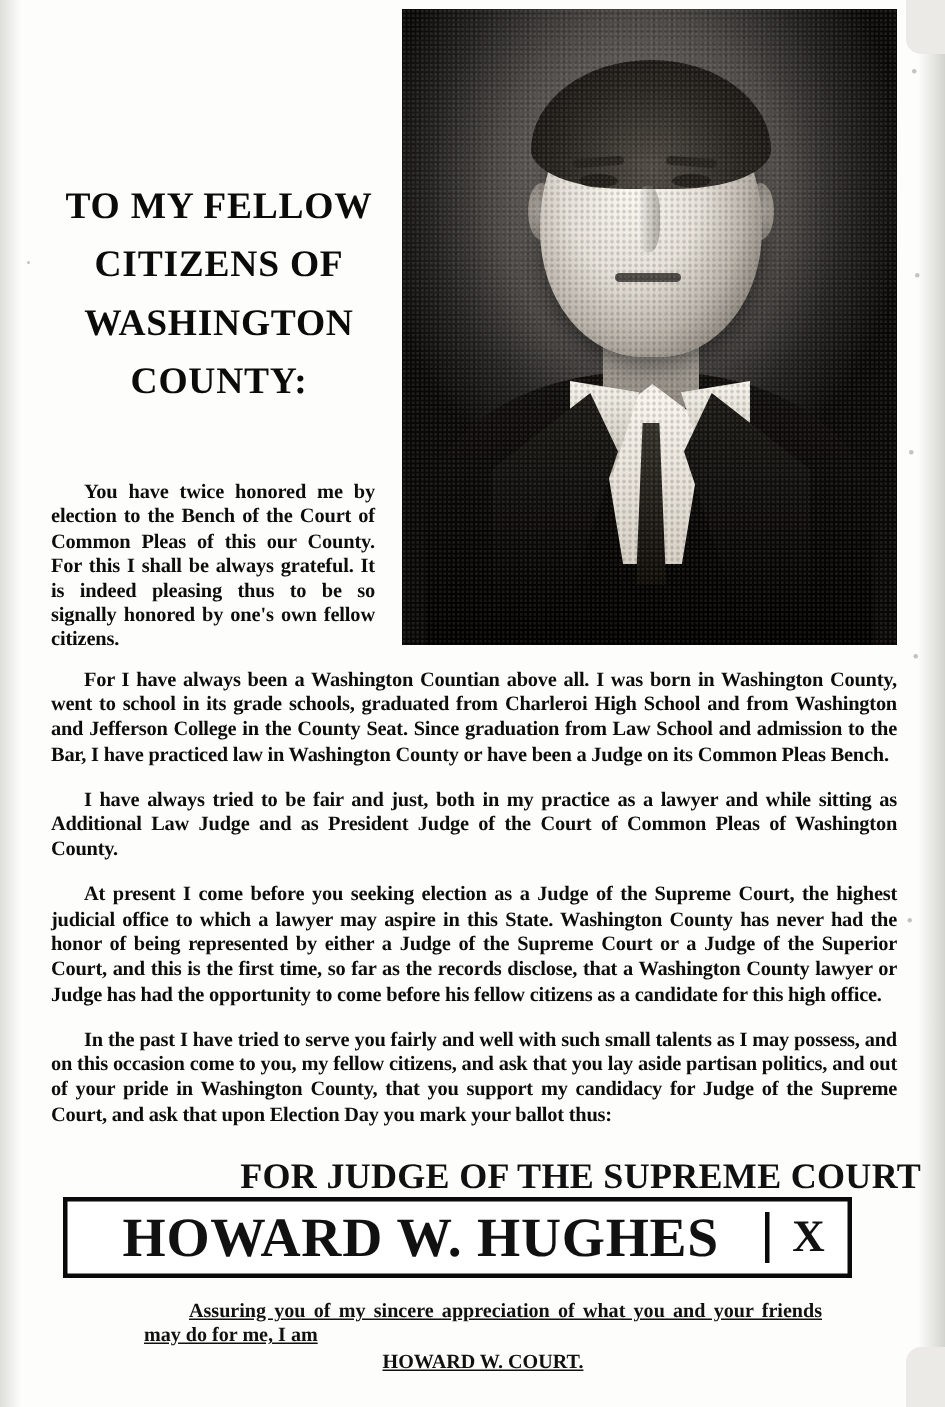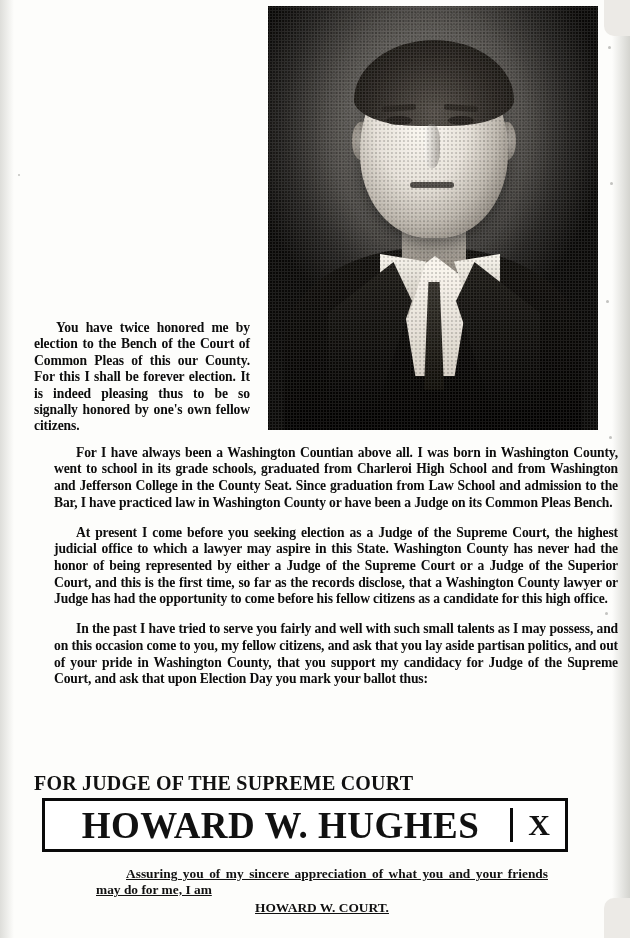--- a/index.html
+++ b/index.html
@@ -212,31 +212,30 @@
   }
   .p-indent { text-indent: 22px; }
   .full {
     width: 564px;
     font-size: 13.6px;
     line-height: 16.6px;
     text-align: justify;
     font-weight: bold;
     letter-spacing: -.15px;
     margin-top: 8px;
-    margin-left: 20px;
   }
 
   
   .for-judge {
     position: absolute;
-    left: 34px;
+    left: 50px;
     top: 772px;
     width: 564px;
-    text-align: left;
-    font-size: 20px;
+    text-align: right;
+    font-size: 24px;
     font-weight: bold;
     letter-spacing: .2px;
   }
   .name-banner {
     position: absolute;
     left: 42px;
     top: 798px;
     width: 526px;
     height: 54px;
     border: 3px solid #0a0a0a;
@@ -313,24 +312,31 @@
     <div class="p-head"></div>
     <div class="p-hair"></div>
     <div class="p-brow left"></div>
     <div class="p-brow right"></div>
     <div class="p-eye left"></div>
     <div class="p-eye right"></div>
     <div class="p-nose"></div>
     <div class="p-mouth"></div>
   </div>
 
+  <div class="headline">
+    <span class="hl-line">TO MY FELLOW</span>
+    <span class="hl-line">CITIZENS OF</span>
+    <span class="hl-line">WASHINGTON</span>
+    <span class="hl-line">COUNTY:</span>
+  </div>
 
   <div class="body-text">
-    <p class="col-narrow p-indent" style="margin:0;">You have twice honored me by election to the Bench of the Court of Common Pleas of this our County. For this I shall be forever election. It is indeed pleasing thus to be so signally honored by one's own fellow citizens.</p>
+    <p class="col-narrow p-indent" style="margin:0;">You have twice honored me by election to the Bench of the Court of Common Pleas of this our County. For this I shall be always grateful. It is indeed pleasing thus to be so signally honored by one's own fellow citizens.</p>
     <p class="full p-indent" style="margin-top:10px;">For I have always been a Washington Countian above all. I was born in Washington County, went to school in its grade schools, graduated from Charleroi High School and from Washington and Jefferson College in the County Seat. Since graduation from Law School and admission to the Bar, I have practiced law in Washington County or have been a Judge on its Common Pleas Bench.</p>
+    <p class="full p-indent">I have always tried to be fair and just, both in my practice as a lawyer and while sitting as Additional Law Judge and as President Judge of the Court of Common Pleas of Washington County.</p>
     <p class="full p-indent">At present I come before you seeking election as a Judge of the Supreme Court, the highest judicial office to which a lawyer may aspire in this State. Washington County has never had the honor of being represented by either a Judge of the Supreme Court or a Judge of the Superior Court, and this is the first time, so far as the records disclose, that a Washington County lawyer or Judge has had the opportunity to come before his fellow citizens as a candidate for this high office.</p>
     <p class="full p-indent">In the past I have tried to serve you fairly and well with such small talents as I may possess, and on this occasion come to you, my fellow citizens, and ask that you lay aside partisan politics, and out of your pride in Washington County, that you support my candidacy for Judge of the Supreme Court, and ask that upon Election Day you mark your ballot thus:</p>
   </div>
 
   <div class="for-judge">FOR JUDGE OF THE SUPREME COURT</div>
 
   <div class="name-banner">
     <div class="nb-name">HOWARD W. HUGHES</div>
     <div class="nb-box">X</div>
   </div>

